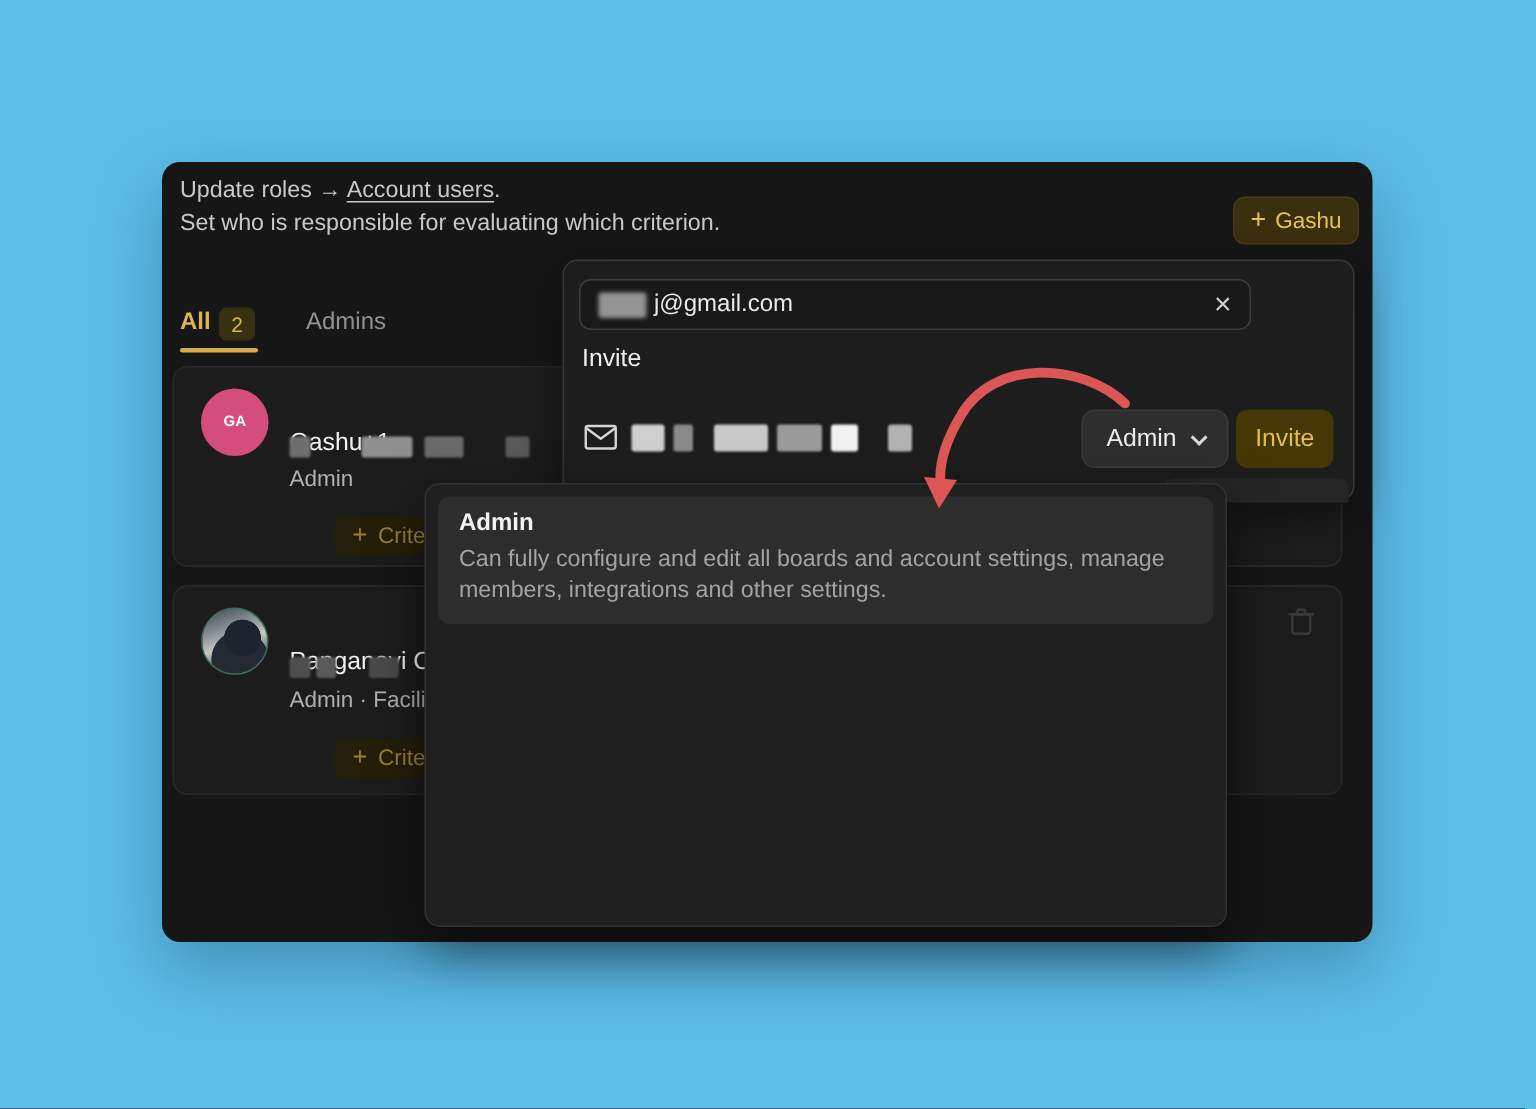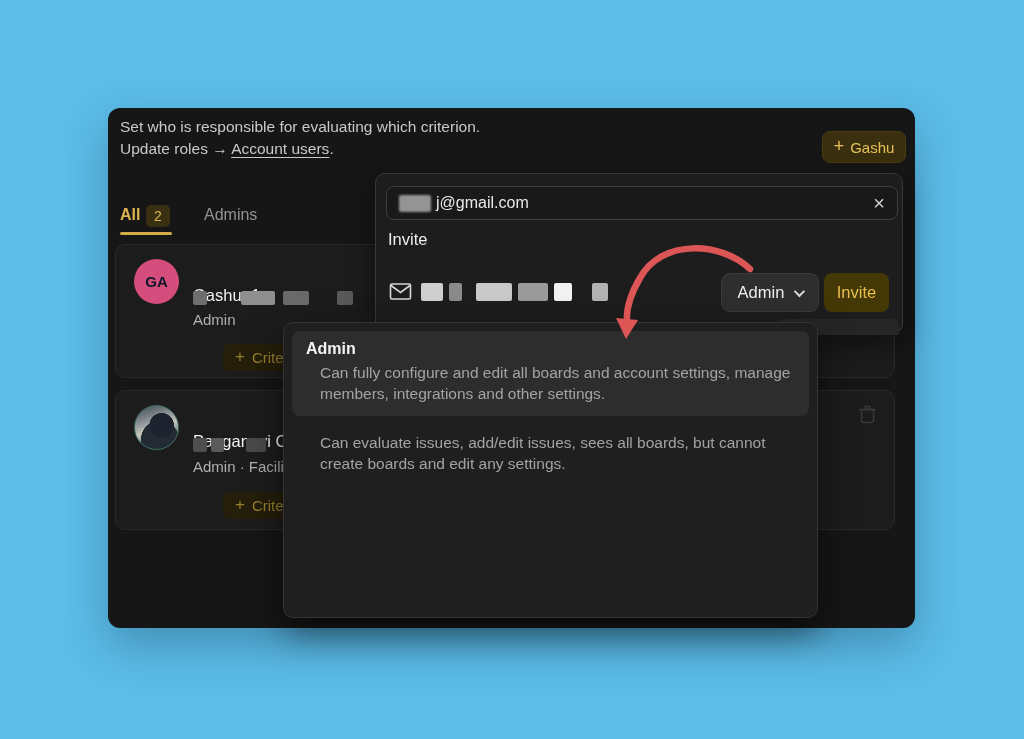--- a/index.html
+++ b/index.html
@@ -42,21 +42,21 @@
 
   
   .card {
     background:#1c1c1c; border:1px solid #2a2a2a; border-radius:10px;
   }
   .card1 { left:115px; top:244px; width:780px; height:134px; }
   .card2 { left:115px; top:390px; width:780px; height:140px; }
   .avatar {
     width:45px; height:45px; border-radius:50%;
     display:flex; align-items:center; justify-content:center;
-    color:#0f172a; font-size:15px; font-weight:bold;
+    color:#ffffff; font-size:10px; font-weight:bold;
   }
   .avatar1 { left:18px; top:14px; background:#d54d7d; }
   .avatar2 { left:18px; top:14px;
     background:
       radial-gradient(circle at 62% 45%, #1d2430 0 34%, transparent 35%),
       radial-gradient(circle at 58% 78%, #232a33 0 45%, transparent 46%),
       linear-gradient(160deg, #3a4450 0%, #9aa0a2 38%, #c9c7bd 52%, #4f7a74 75%, #2e5b55 100%);
     border:1px solid #3f6e5e;
   }
   .u-name { left:77px; top:13px; color:#f2f2f2; font-size:16.5px; font-weight:normal; white-space:nowrap;margin-top:28px; }
@@ -72,21 +72,21 @@
   .criterion-btn .plus { font-size:17px; margin-top:-2px; }
   .trash { left:742px; top:13px; opacity:.85; cursor:pointer; }
 
   
   .popover {
     left:375px; top:173px; width:528px; height:161px;
     background:#1d1d1d; border:1px solid #383838; border-radius:10px;
     box-shadow:0 10px 28px rgba(0,0,0,.45);
   }
   .email-input {
-    left:10px; top:12px; width:512px; height:34px;
+    left:10px; top:12px; width:448px; height:34px;
     background:#191919; border:1px solid #3d3d3d; border-radius:8px;
     display:flex; align-items:center; padding:0 12px; cursor:text;justify-content:center;
   }
   .email-redact { width:32px; height:17px; background:#949494; border-radius:2px; filter:blur(1.3px); margin-right:5px; }
   .email-text { color:#e9e9e9; font-size:16px; flex:1; }
   .close-x { color:#cfcfcf; font-size:20px; cursor:pointer; line-height:1; }
   .invite-heading { left:12px; top:56px; color:#ededed; font-size:16.5px; }
   .invite-row-redacts { left:45px; top:109px; display:flex; align-items:center; gap:6px; }
   .rb2 { height:18px; border-radius:2px; filter:blur(.7px); }
   .mail-ic { left:13px; top:108px; }
@@ -109,36 +109,36 @@
   
   .dropdown {
     left:283px; top:322px; width:535px; height:296px;
     background:#1f1f1f; border:1px solid #333; border-radius:10px;
     box-shadow:0 14px 36px rgba(0,0,0,.55);
     padding:8px;
   }
   .role-item { padding:9px 14px 12px 14px; border-radius:8px; cursor:pointer; }
   .role-item.hl { background:#2d2d2d; }
   .role-title { color:#f3f3f3; font-size:16px; font-weight:bold; margin-bottom:4px; }
-  .role-desc { color:#a3a3a3; font-size:15.5px; line-height:21px; max-width:482px;margin-left:14px; }
+  .role-desc { color:#a3a3a3; font-size:15.5px; line-height:21px; max-width:482px; }
   .role-gap { height:7px; }
 
   
   .arrow-svg { left:598px; top:236px; pointer-events:none; }
 
   .z1{z-index:1}.z2{z-index:2}.z3{z-index:3}.z4{z-index:4}.z5{z-index:5}
 </style>
 </head>
 <body>
 
 <div class="abs main-panel z1"></div>
 
 <div class="abs hdr z1">
+  <div><span>Update roles → </span><a>Account users</a><span>.</span></div>
   <div>Set who is responsible for evaluating which criterion.</div>
-  <div><span>Update roles → </span><a>Account users</a><span>.</span></div>
 </div>
 
 <div class="abs add-user-btn z1">
   <span class="plus">+</span>
   <span>Gashu</span>
 </div>
 
 <div class="abs tab-all z1">All</div>
 <div class="abs tab-all-badge z1">2</div>
 <div class="abs tab-admins z1">Admins</div>
@@ -219,21 +219,20 @@
   <div class="abs popover-strip"></div>
 </div>
 
 <div class="abs dropdown z4">
   <div class="role-item hl">
     <div class="role-title">Admin</div>
     <div class="role-desc">Can fully configure and edit all boards and account settings, manage members, integrations and other settings.</div>
   </div>
   <div class="role-gap"></div>
   <div class="role-item">
-    <div class="role-desc">Can evaluate issues, add/edit issues, sees all boards, but cannot create boards and edit any settings.</div>
   </div>
   <div class="role-gap"></div>
 </div>
 
 <div class="abs arrow-svg z5">
   <svg width="165" height="112" viewBox="0 0 165 112">
     <path d="M152 33 C 124 6, 64 2, 42 42 C 32 59, 28 74, 29 86" fill="none" stroke="#dd5656" stroke-width="6.5" stroke-linecap="round"></path>
     <path d="M18 82 L40 84 L28 103 Z" fill="#dd5656"></path>
   </svg>
 </div>

